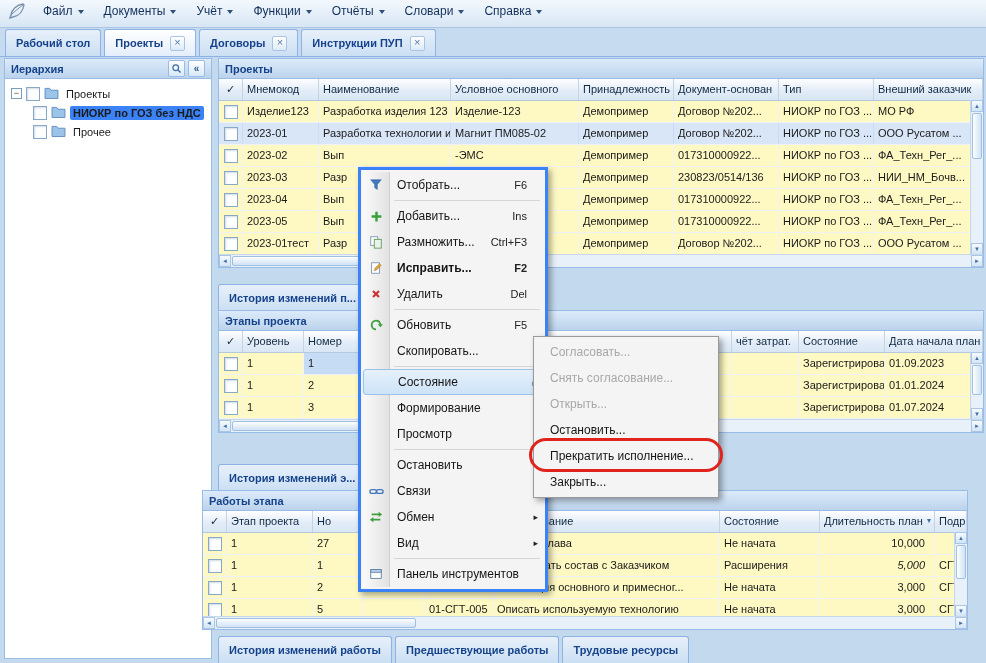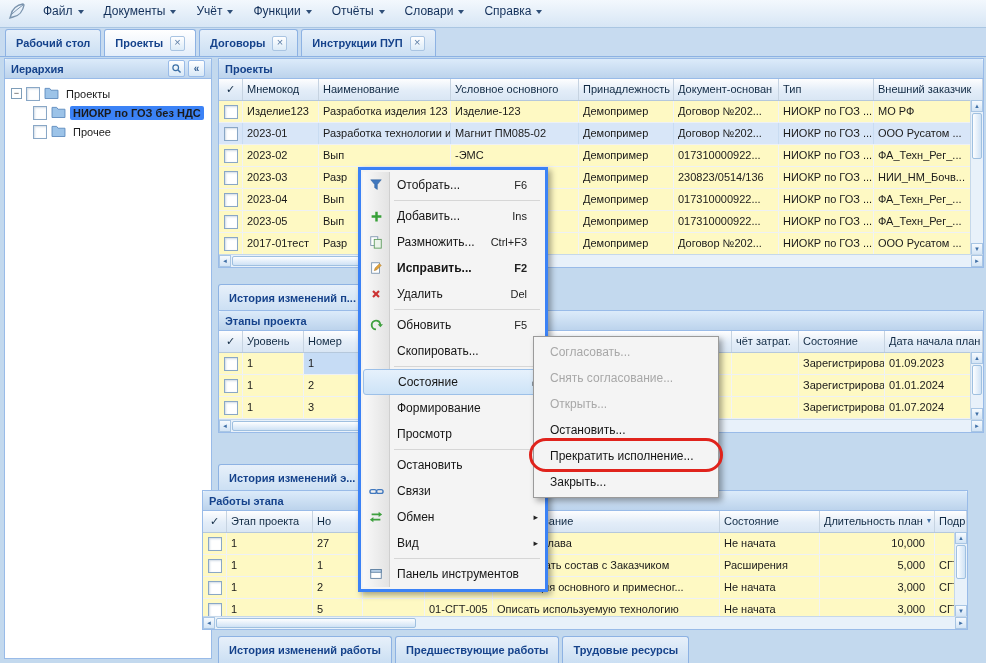--- a/index.html
+++ b/index.html
@@ -267,21 +267,21 @@
         <div class="gc" style="width:128px;"></div>
         <div class="gc" style="width:95px;">Демопример</div>
         <div class="gc" style="width:105px;">017310000922...</div>
         <div class="gc" style="width:95px;">НИОКР по ГОЗ ...</div>
         <div class="gc fill">ФА_Техн_Рег_...</div>
       </div>
       <div class="grow">
         <div class="gc cbc" style="width:24px;">
             <span class="cb"></span>
           </div>
-        <div class="gc" style="width:76px;">2017-01тест</div>
+        <div class="gc" style="width:76px;">2023-01тест</div>
         <div class="gc" style="width:132px;">Разр</div>
         <div class="gc" style="width:128px;">ый маг...</div>
         <div class="gc" style="width:95px;">Демопример</div>
         <div class="gc" style="width:105px;">Договор №202...</div>
         <div class="gc" style="width:95px;">НИОКР по ГОЗ ...</div>
         <div class="gc fill">ООО Русатом ...</div>
       </div>
     </div>
     <div class="gfill"></div>
     <div class="vscroll" style="top:41px;bottom:12px;">
@@ -400,21 +400,21 @@
       <div class="grow">
         <div class="gc cbc" style="width:24px;">
             <span class="cb"></span>
           </div>
         <div class="gc" style="width:86px;">1</div>
         <div class="gc" style="width:50px;">1</div>
         <div class="gc" style="width:62px;"></div>
         <div class="gc" style="width:68px;"></div>
         <div class="gc" style="width:227px;">Согласовать состав с Заказчиком</div>
         <div class="gc" style="width:100px;">Расширения</div>
-        <div class="gc num" style="width:115px;">5,000</div>
+        <div class="gc num" style="width:115px;font-style:italic;">5,000</div>
         <div class="gc fill">СГТ</div>
       </div>
       <div class="grow">
         <div class="gc cbc" style="width:24px;">
             <span class="cb"></span>
           </div>
         <div class="gc" style="width:86px;">1</div>
         <div class="gc" style="width:50px;">2</div>
         <div class="gc" style="width:62px;"></div>
         <div class="gc" style="width:68px;"></div>

